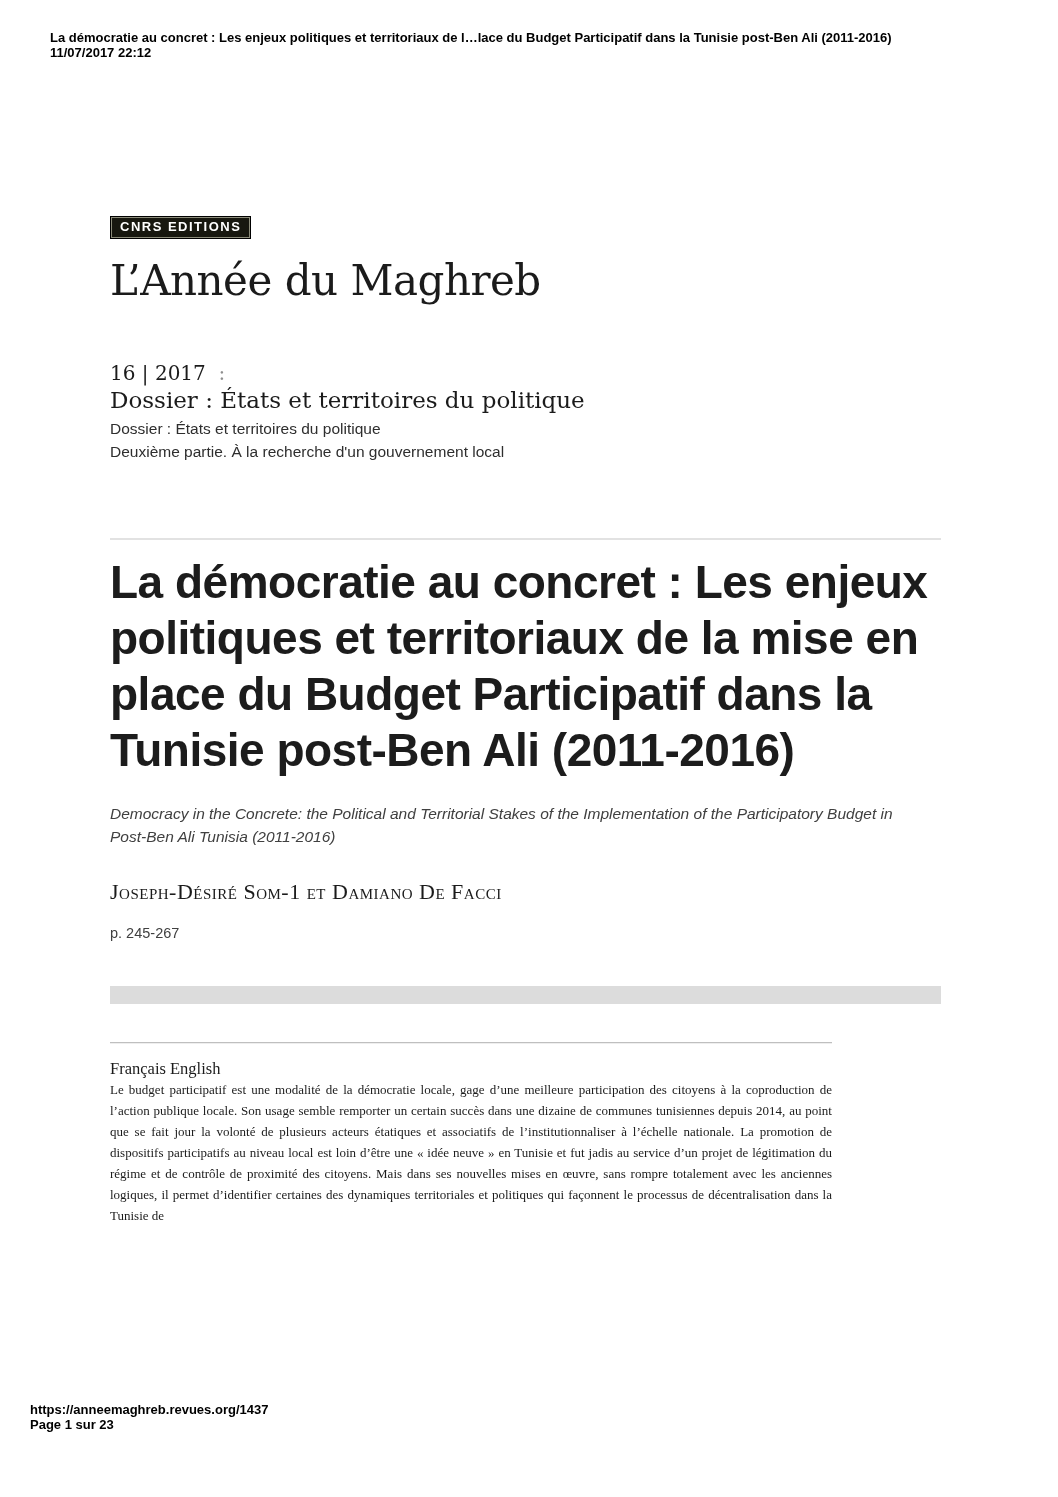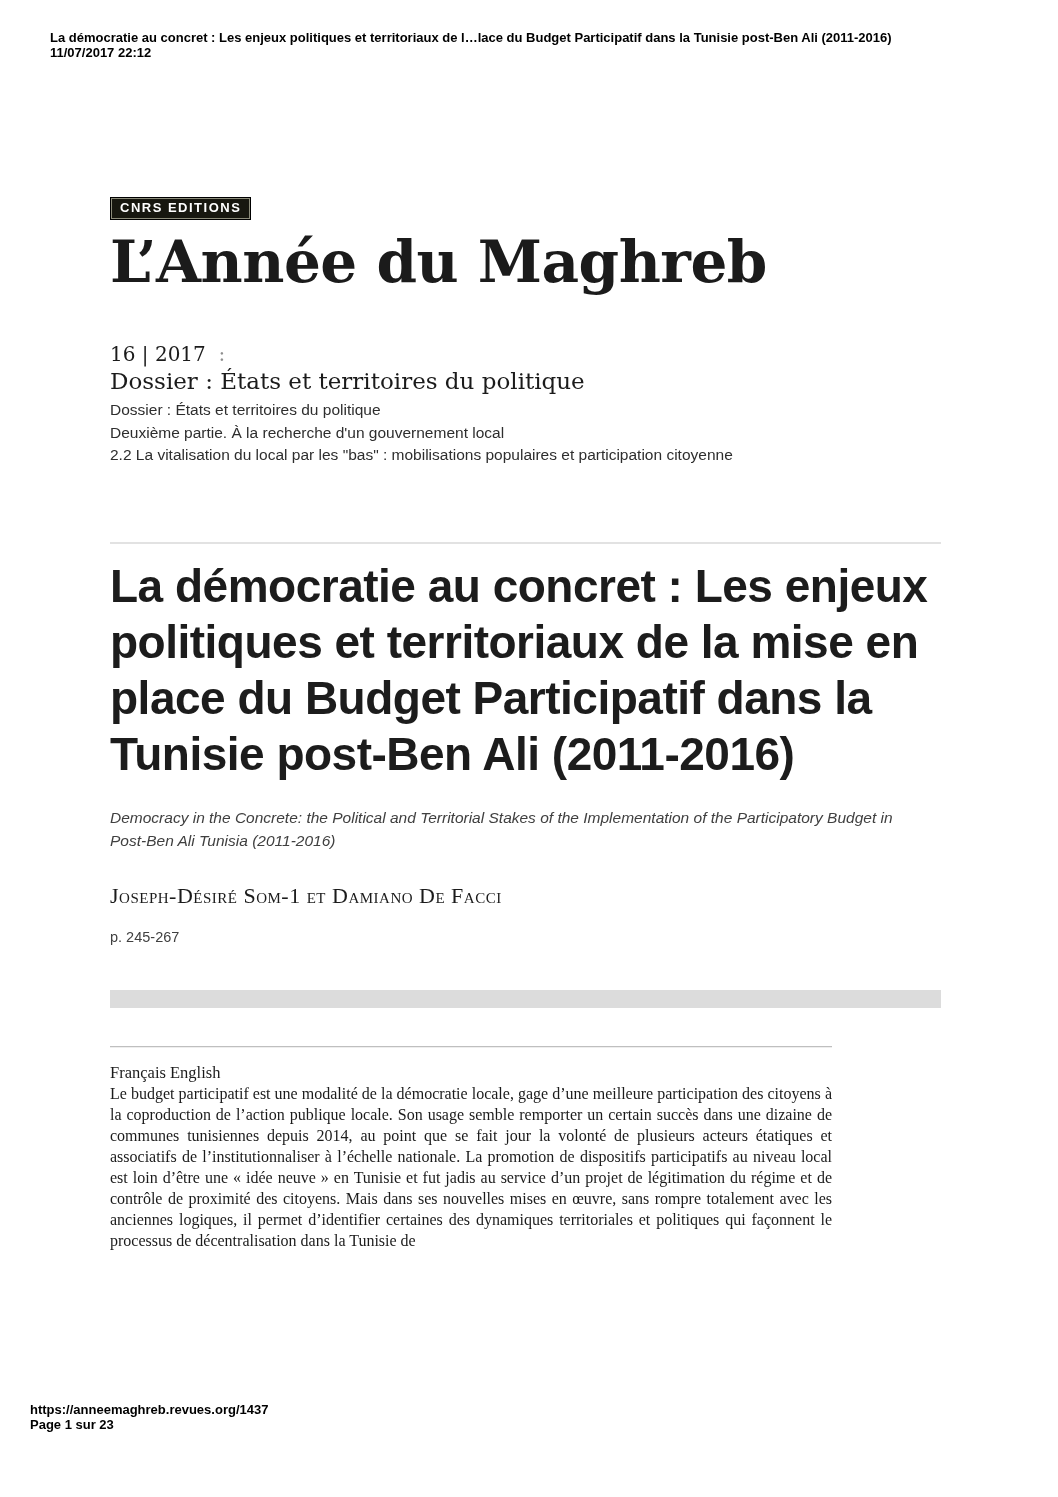--- a/index.html
+++ b/index.html
@@ -29,43 +29,43 @@
   }
   .print-header { top: 30px; }
   .print-footer { top: 1402px; }
   .print-header .ph-title { overflow: hidden; }
   .print-header .ph-date { margin-left: 20px; }
 
   
   .content {
     position: absolute;
     left: 110px;
-    top: 197px;
+    top: 216px;
     width: 831px;
   }
 
   .publisher-badge {
     display: inline-block;
     background: #17170f;
     color: #ffffff;
     font-family: "Liberation Sans", sans-serif;
     font-size: 13px;
     font-weight: bold;
     letter-spacing: 1.5px;
     line-height: 16px;
     padding: 2px 9px 3px 9px;
     border: 1px solid #000000;
     box-shadow: inset 0 0 0 1px #8c8c7a;
   }
 
   .journal-title {
     margin-top: 13px;
     font-family: "DejaVu Serif", serif;
-    font-size: 58px;
-    font-weight: bold;
+    font-size: 42px;
+    font-weight: normal;
     line-height: 58px;
     color: #1b1b1b;
     letter-spacing: -0.5px;
   }
 
   .issue-line {
     margin-top: 51px;
     font-family: "DejaVu Serif", serif;
     font-size: 20px;
     line-height: 24px;
@@ -163,21 +163,21 @@
     font-family: "Liberation Serif", serif;
     font-size: 16.5px;
     line-height: 21px;
     color: #1b1b1b;
   }
   .lang-tabs .lang { cursor: pointer; }
 
   .abstract-fr {
     width: 722px;
     font-family: "Liberation Serif", serif;
-    font-size: 16px;
+    font-size: 13px;
     line-height: 21px;
     text-align: justify;
     color: #1b1b1b;
   }
 </style>
 </head>
 <body>
 
 <div class="print-header">
   <span class="ph-title">La démocratie au concret : Les enjeux politiques et territoriaux de l…lace du Budget Participatif dans la Tunisie post-Ben Ali (2011-2016)</span>
@@ -193,21 +193,20 @@
   <div class="issue-line">
     <span>16 | 2017</span>
     <span class="colon">&nbsp;<span>:</span></span>
   </div>
 
   <div class="issue-title">Dossier : États et territoires du politique</div>
 
   <div class="breadcrumbs">
     <div>Dossier : États et territoires du politique</div>
     <div>Deuxième partie. À la recherche d'un gouvernement local</div>
-    <div>2.2 La vitalisation du local par les "bas" : mobilisations populaires et participation citoyenne</div>
   </div>
 
   <div class="divider-top"></div>
 
   <h2 class="article-title">La démocratie au concret : Les enjeux politiques et territoriaux de la mise en place du Budget Participatif dans la Tunisie post-Ben Ali (2011-2016)</h2>
 
   <p class="article-title-en">Democracy in the Concrete: the Political and Territorial Stakes of the Implementation of the Participatory Budget in Post-Ben Ali Tunisia (2011-2016)</p>
 
   <div class="authors">Joseph-Désiré Som-1 et Damiano De Facci</div>
 

